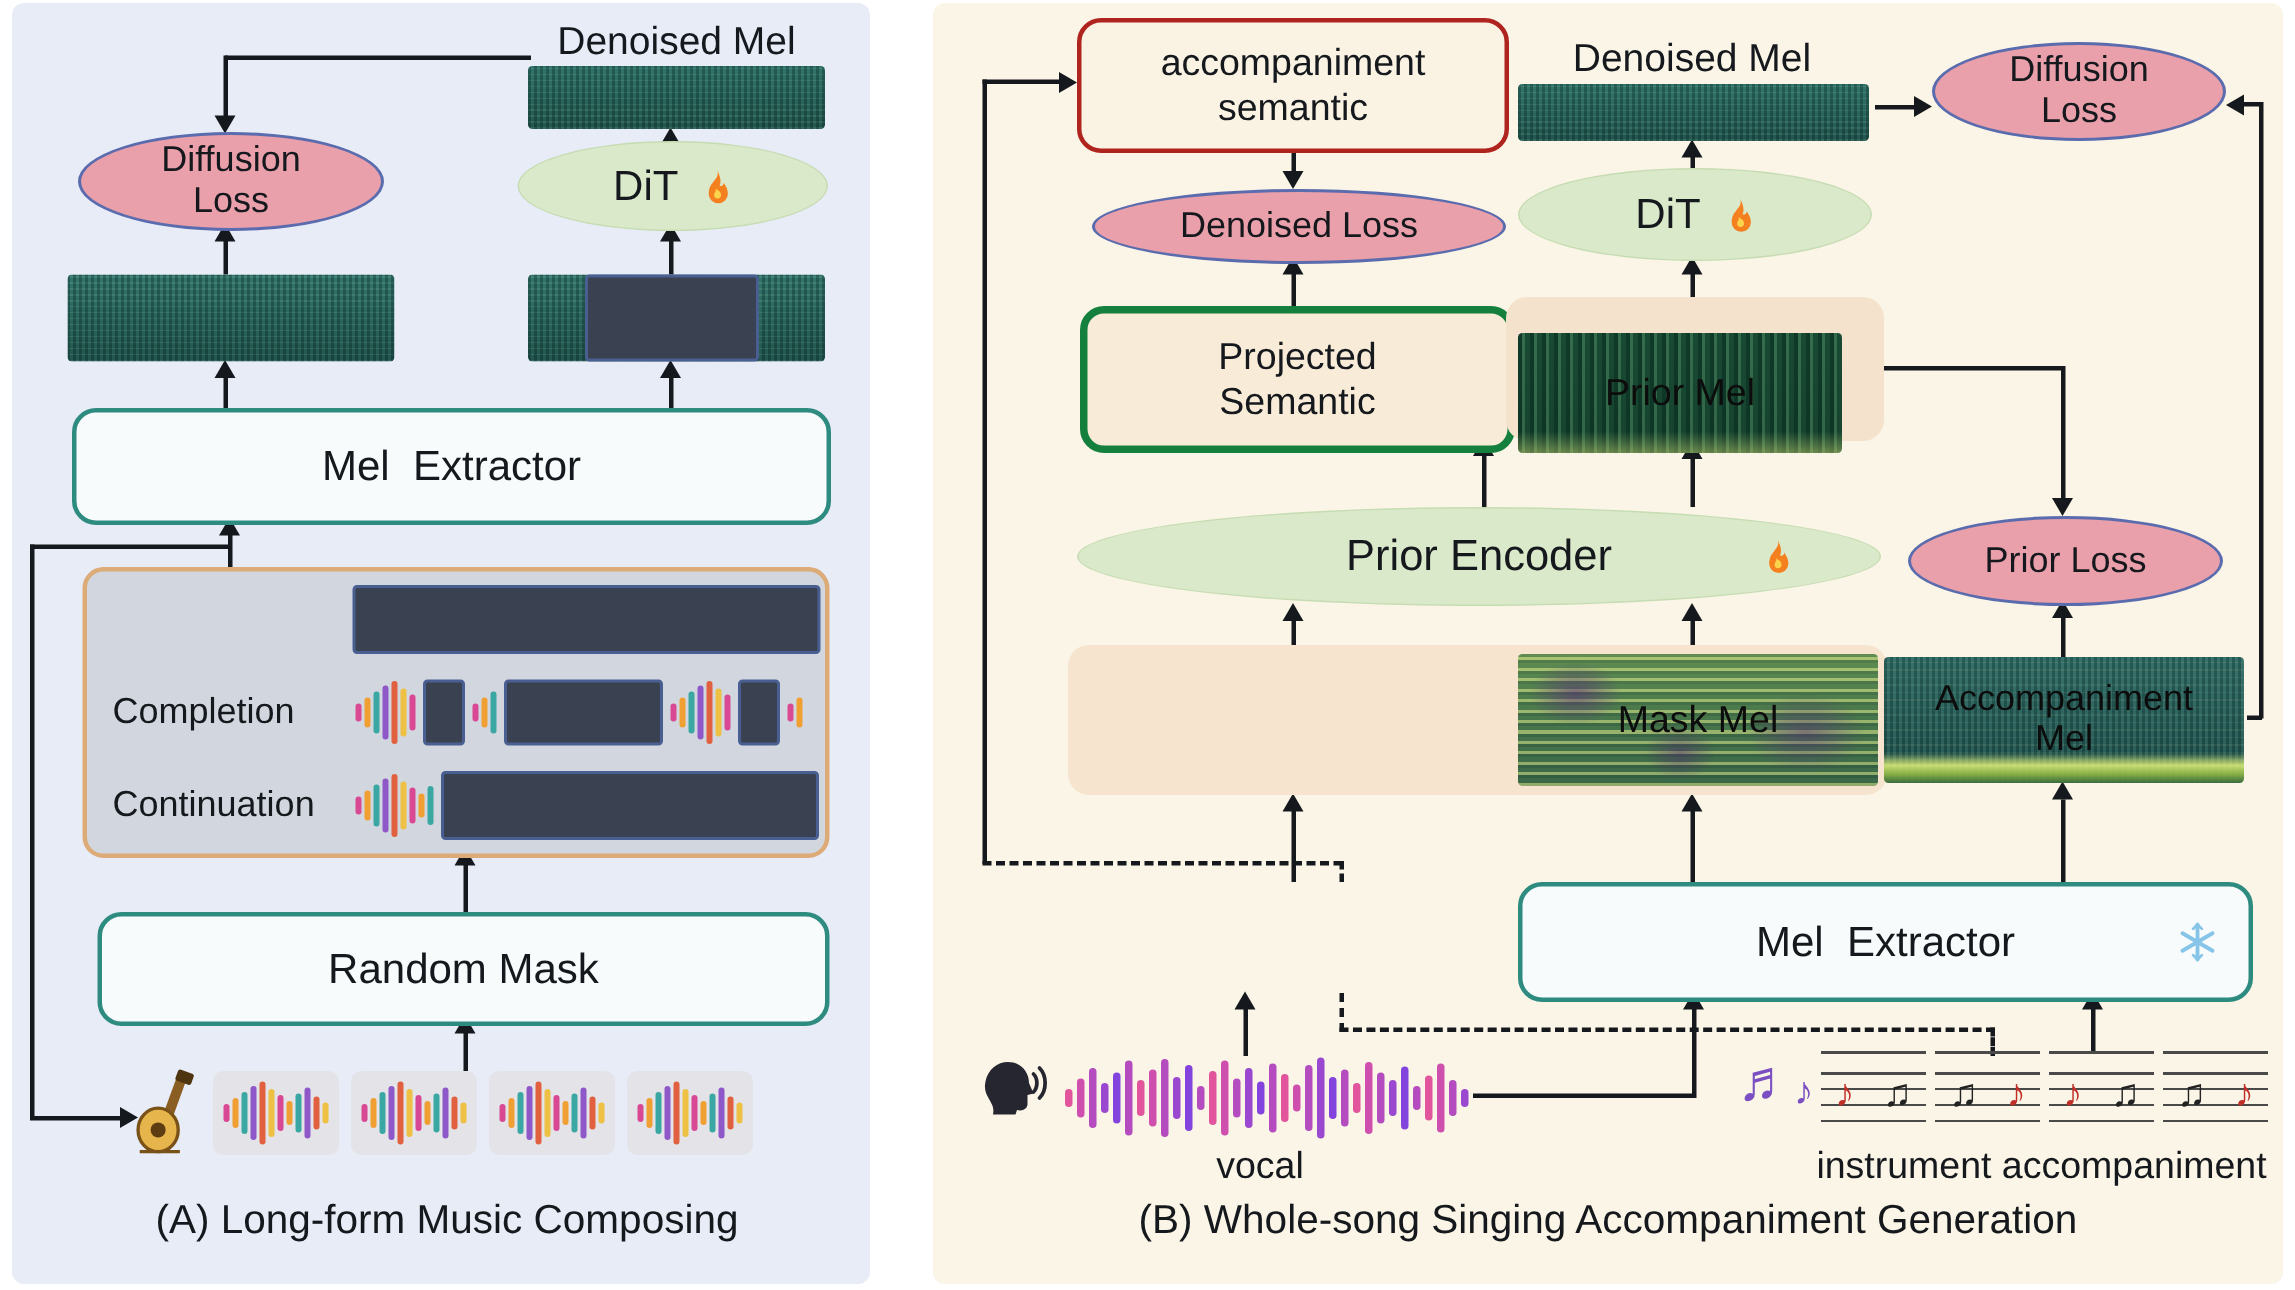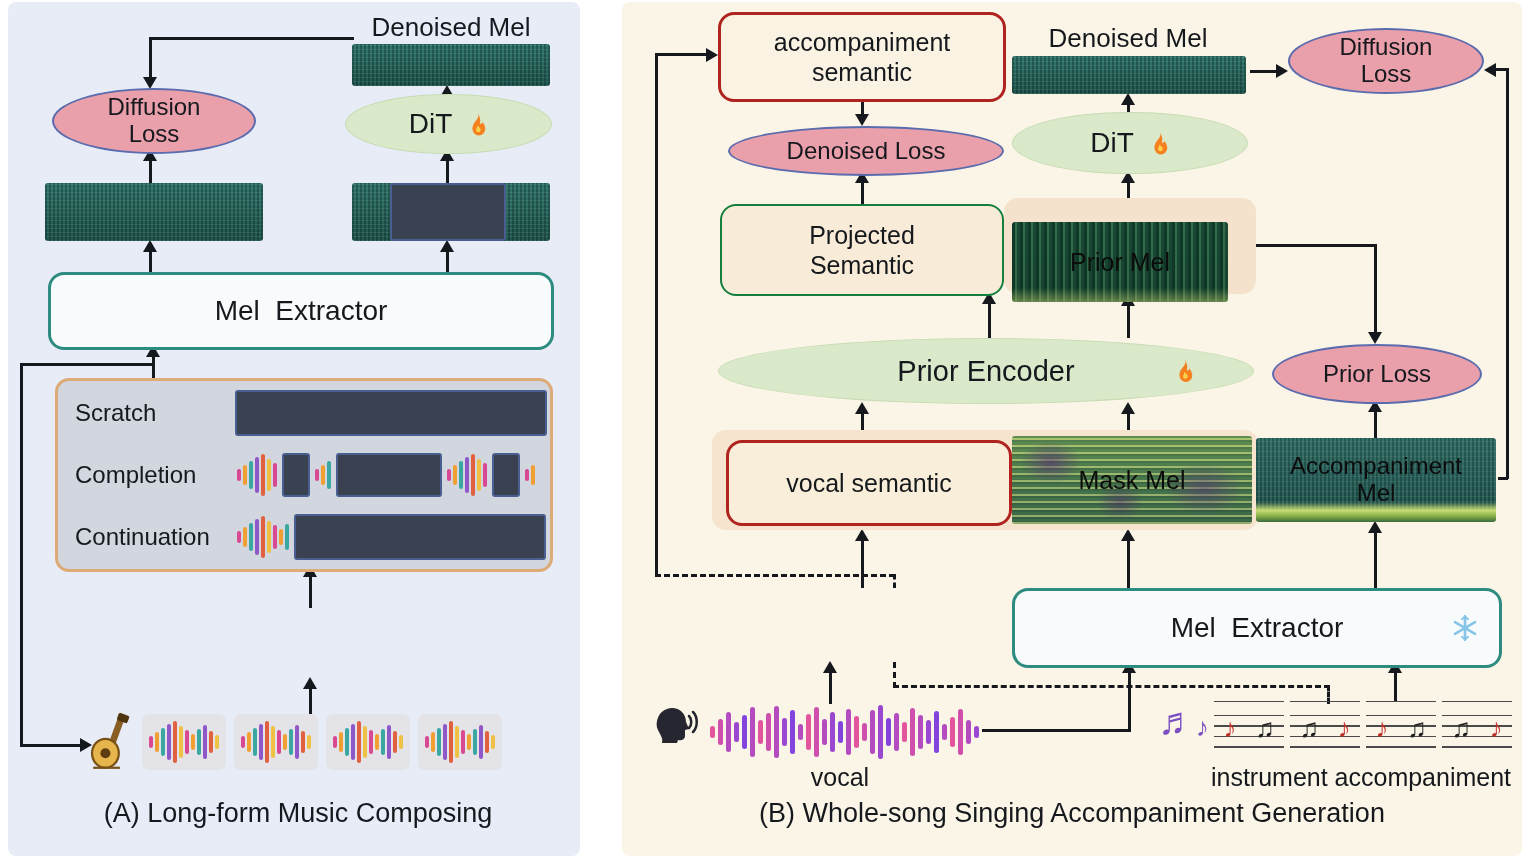--- a/index.html
+++ b/index.html
@@ -10,21 +10,21 @@
   .panel-b{left:622px;top:2px;width:900px;height:854px;background:#faf5e6;}
 
   .lbl{position:absolute;display:flex;align-items:center;justify-content:center;text-align:center;line-height:1.15;}
   .lbl.left{justify-content:flex-start;}
   .pre{white-space:pre;}
 
   .box{position:absolute;display:flex;flex-direction:column;align-items:center;justify-content:center;
        text-align:center;border-radius:16px;line-height:1.2;}
   .box.teal{border:3px solid #2e8b80;background:#f7fbfc;}
   .box.red{border:3px solid #b0241f;background:#faf3e3;}
-  .box.amber{border:2px solid #15803d;background:#f8ecd8;}
+  .box.amber{border:5px solid #15803d;background:#f8ecd8;}
 
   .ellipse{position:absolute;display:flex;flex-direction:column;align-items:center;justify-content:center;
            text-align:center;border-radius:50%;line-height:1.12;}
   .pink{background:#e9a0ab;border:2.5px solid #5b6cae;}
   .green{background:#dbe9cb;border:1px solid #c6dcb2;}
   .rowflex{flex-direction:row !important;gap:14px;}
 
   .spec{position:absolute;border-radius:3px;display:flex;flex-direction:column;align-items:center;justify-content:center;}
   .spec-teal{background:
     repeating-linear-gradient(90deg, rgba(5,35,30,0.30) 0 2px, rgba(255,255,255,0.02) 2px 4px),
@@ -138,21 +138,20 @@
   <div class="spec spec-teal" style="left:45px;top:183px;width:218px;height:58px;"></div>
   <div class="spec spec-teal" style="left:352px;top:183px;width:198px;height:58px;">
     <div class="dark" style="position:absolute;left:38px;top:0;width:116px;height:58px;"></div>
   </div>
 
   <div class="box teal" style="left:48px;top:272px;width:500px;height:72px;font-size:28px;">
     <span class="pre">Mel  Extractor</span>
   </div>
 
   <div class="maskpanel" style="left:55px;top:378px;width:492px;height:188px;"></div>
-  <div class="lbl left" style="left:75px;top:390px;width:150px;height:46px;font-size:24px;">Scratch</div>
   <div class="dark" style="position:absolute;left:235px;top:390px;width:312px;height:46px;"></div>
 
   <div class="lbl left" style="left:75px;top:452px;width:160px;height:46px;font-size:24px;">Completion</div>
   <div class="seg-row" style="left:237px;top:452px;">
     <div data-bars="bars.token">
         <span style="height: 12px; background: rgb(216, 72, 147);"></span>
         <span style="height: 20px; background: rgb(240, 159, 51);"></span>
         <span style="height: 28px; background: rgb(58, 167, 163);"></span>
         <span style="height: 36px; background: rgb(143, 88, 200);"></span>
         <span style="height: 42px; background: rgb(224, 96, 63);"></span>
@@ -191,20 +190,23 @@
         <span style="height: 36px; background: rgb(143, 88, 200);"></span>
         <span style="height: 42px; background: rgb(224, 96, 63);"></span>
         <span style="height: 32px; background: rgb(238, 192, 67);"></span>
         <span style="height: 24px; background: rgb(216, 72, 147);"></span>
         <span style="height: 16px; background: rgb(240, 159, 51);"></span>
         <span style="height: 26px; background: rgb(58, 167, 163);"></span>
       </div>
     <div class="dark" style="width:252px;height:46px;"></div>
   </div>
 
+  <div class="box teal" style="left:65px;top:608px;width:482px;height:70px;font-size:28px;">
+    <span>Random Mask</span>
+  </div>
 
   <svg style="position:absolute;left:88px;top:712px;" width="46" height="58" viewBox="0 0 40 52">
     <rect x="21" y="6" width="6" height="28" rx="2" fill="#8a5e22" transform="rotate(20 24 20)"></rect>
     <rect x="26" y="2" width="10" height="7" rx="1.5" fill="#4f350f" transform="rotate(20 31 5)"></rect>
     <ellipse cx="15" cy="37" rx="12" ry="13" fill="#e6b54c" stroke="#7a5218" stroke-width="2"></ellipse>
     <circle cx="15" cy="37" r="4.5" fill="#5f3d12"></circle>
     <path d="M4 50h24" stroke="#7a5218" stroke-width="2"></path>
   </svg>
   <div class="tile" style="left:142px;top:714px;width:84px;height:56px;">
     <div data-bars="bars.token">
@@ -379,23 +381,20 @@
 
   <div class="ellipse green" style="left:718px;top:338px;width:534px;height:64px;font-size:29px;">
     <span>Prior Encoder</span>
     <svg class="flame-abs" width="22" height="27" viewBox="0 0 24 28">
       <path d="M13 1c2 5-1 7-3 10-2 2-3 5-3 8a7 7 0 0014 0c0-4-2-6-3-8 0 2-2 3-3 2 2-4-1-9-2-12z" fill="#f4801f"></path>
       <path d="M12 15c1 2-1 3-1 5a2.5 2.5 0 005 0c0-3-2-3-4-5z" fill="#fcd34d"></path>
     </svg>
   </div>
 
   <div class="container-peach" style="left:712px;top:430px;width:546px;height:100px;background:#f6e4cf;"></div>
-  <div class="box red" style="left:726px;top:440px;width:280px;height:80px;font-size:25px;background:#f8eed9;">
-    <span>vocal semantic</span>
-  </div>
   <div class="spec spec-vocal" style="left:1012px;top:436px;width:240px;height:88px;">
     <span class="ov" style="font-size:25px;">Mask Mel</span>
   </div>
   <div class="spec spec-accomp" style="left:1256px;top:438px;width:240px;height:84px;">
     <span class="ov" style="font-size:24px;">Accompaniment</span>
     <span class="ov" style="font-size:24px;">Mel</span>
   </div>
 
   <div class="box teal" style="left:1012px;top:588px;width:484px;height:74px;font-size:28px;">
     <span class="pre">Mel  Extractor</span>

